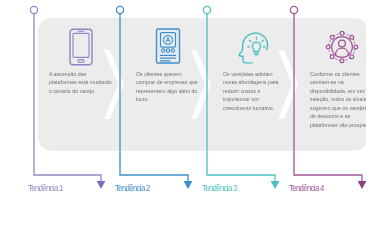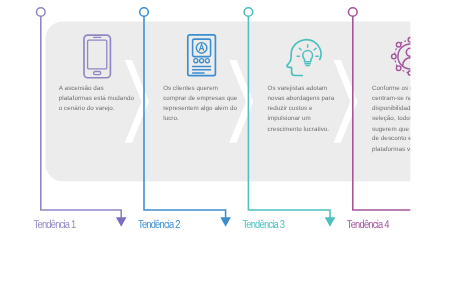--- a/index.html
+++ b/index.html
@@ -2,21 +2,21 @@
 <html><head>
 <meta charset="utf-8">
 <style>
   html,body{margin:0;padding:0;}
   body{
     width:390px;height:195px;
     background:#ffffff;
     font-family:"Liberation Sans", sans-serif;
     overflow:hidden;
   }
-  #stage{position:relative;width:342px;height:195px;overflow:hidden;background:#fff;}
+  #stage{position:relative;width:342px;height:195px;overflow:hidden;background:#fff;padding-left:24px;}
 
   
   .panel{
     position:absolute;
     left:38px;top:18px;
     width:330px;height:133px;
     background:#ececec;
     border-radius:14px 14px 14px 14px;
   }
 

